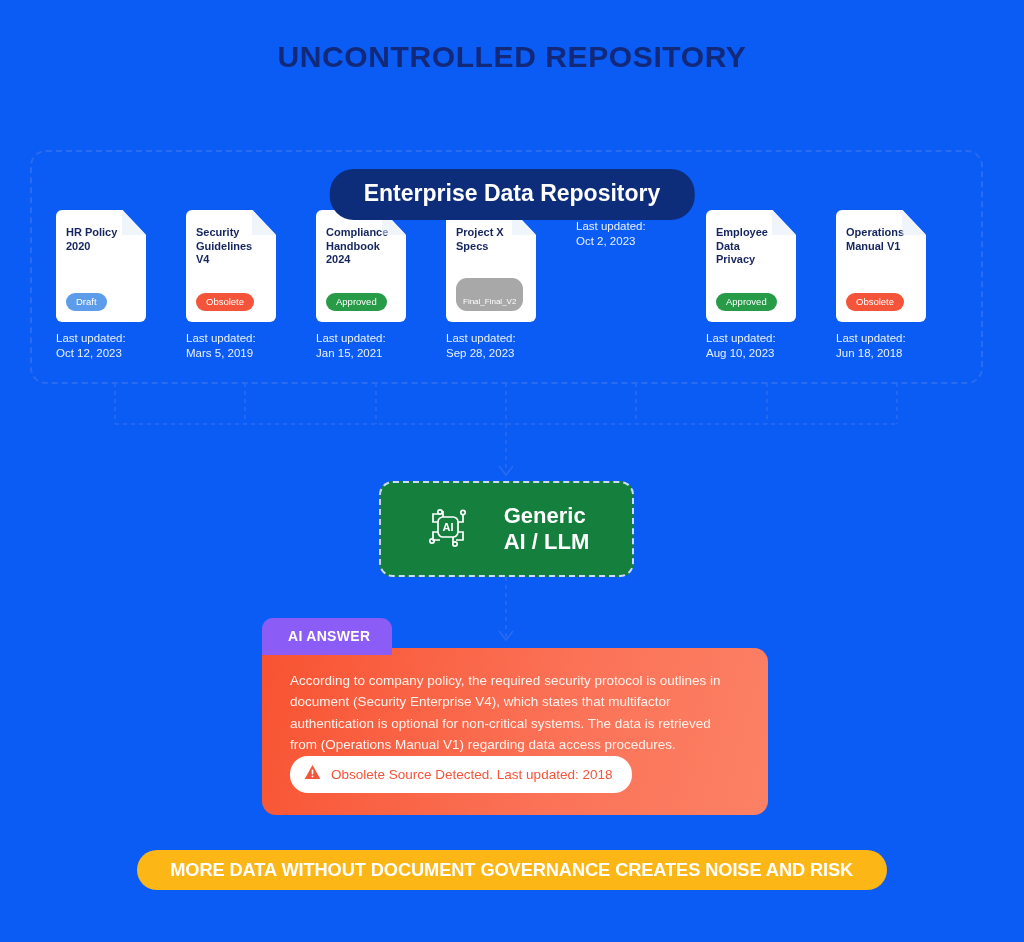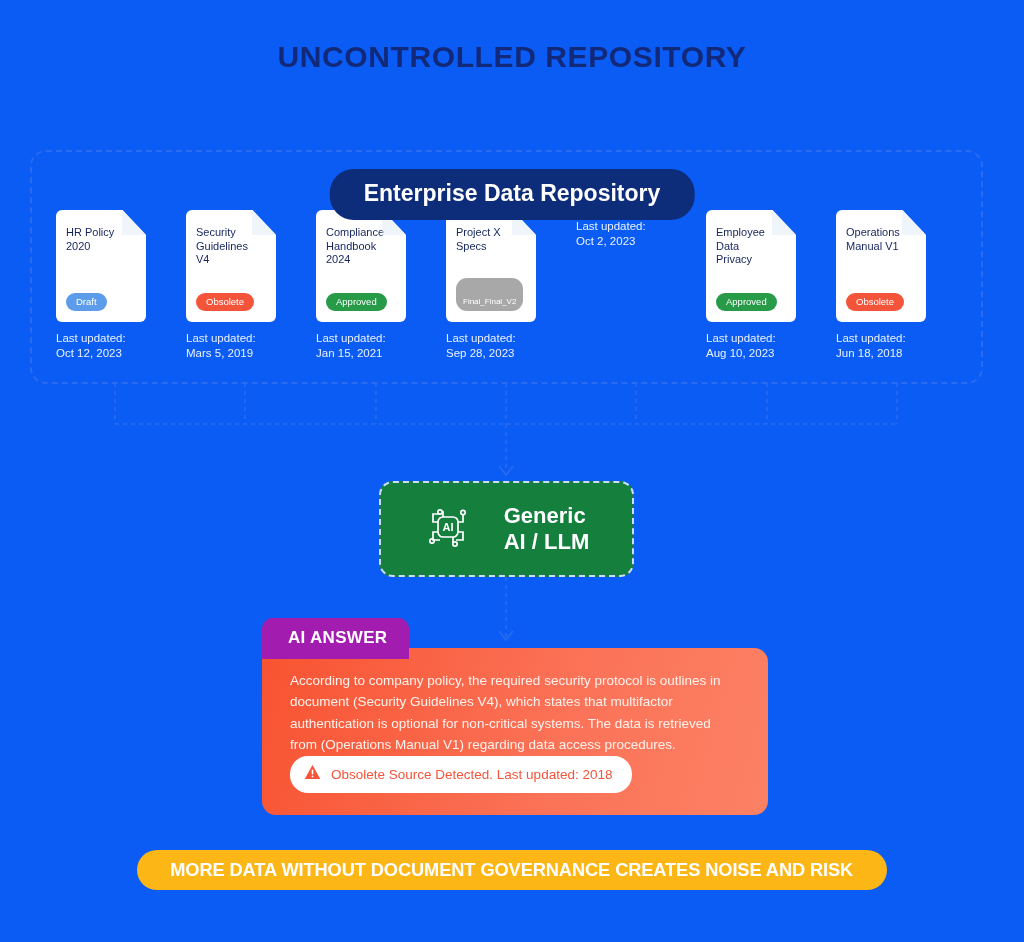--- a/index.html
+++ b/index.html
@@ -87,21 +87,21 @@
     right: 0;
     width: 24px;
     height: 25px;
     background: #E3EBF7;
     clip-path: polygon(0 0, 100% 100%, 0 100%);
     opacity: 0.55;
   }
 
   .doc-title {
     font-size: 11px;
-    font-weight: normal;
+    font-weight: bold;
     line-height: 1.23;
     color: #15255E;
     white-space: pre-line;
   }
 
   .doc-badge {
     position: absolute;
     left: 10px;
     bottom: 11px;
     color: #ffffff;
@@ -153,23 +153,23 @@
     color: #ffffff;
     line-height: 1.2;
     white-space: pre-line;
   }
 
   
   .answer-tab {
     position: absolute;
     left: 262px;
     top: 618px;
-    background: #a21caf;
-    color: #ffffff;
-    font-size: 17px;
+    background: #8b5cf6;
+    color: #ffffff;
+    font-size: 14px;
     font-weight: bold;
     letter-spacing: 0.3px;
     padding: 10px 22px 11px 26px;
     border-radius: 11px 11px 0 0;
     z-index: 3;
   }
 
   .answer-panel {
     position: absolute;
     left: 262px;
@@ -353,21 +353,21 @@
       <circle cx="31" cy="41" r="2.2" fill="none"></circle>
     </svg>
   </span>
   <span class="ai-label">Generic
 AI / LLM</span>
 </div>
 
 <div class="answer-tab">AI ANSWER</div>
 
 <div class="answer-panel">
-  <div class="answer-text">According to company policy, the required security protocol is outlines in document (Security Guidelines V4), which states that multifactor authentication is optional for non-critical systems. The data is retrieved from (Operations Manual V1) regarding data access procedures.</div>
+  <div class="answer-text">According to company policy, the required security protocol is outlines in document (Security Enterprise V4), which states that multifactor authentication is optional for non-critical systems. The data is retrieved from (Operations Manual V1) regarding data access procedures.</div>
   <div class="warn-pill">
     <span>
       <svg width="17" height="16" viewBox="0 0 17 16">
         <path d="M8.5 1 L16.3 15 L0.7 15 Z" fill="#F4543A"></path>
         <rect x="7.7" y="5.6" width="1.6" height="5" rx="0.8" fill="#ffffff"></rect>
         <circle cx="8.5" cy="12.4" r="0.95" fill="#ffffff"></circle>
       </svg>
     </span>
     <span class="warn-text">Obsolete Source Detected. Last updated: 2018</span>
   </div>

